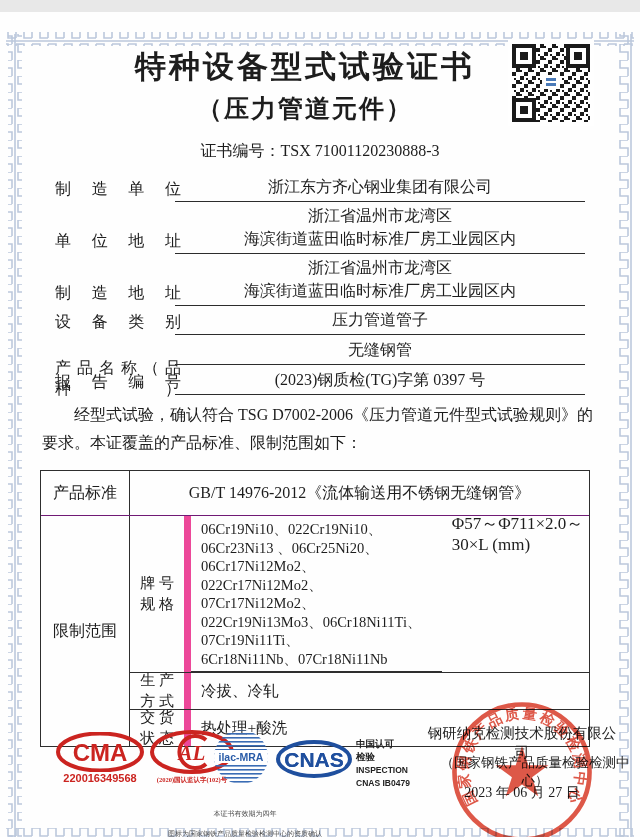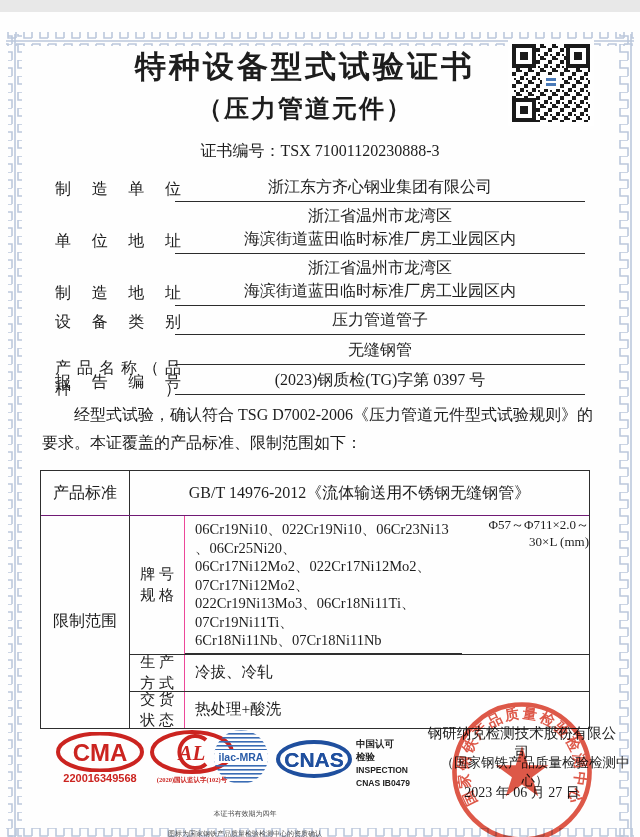--- a/index.html
+++ b/index.html
@@ -21,26 +21,26 @@
              line-height:28px;text-indent:2em;}
   .ctable{position:absolute;left:40px;top:458px;width:548px;border:1.5px solid #2e2e2e;
           font-size:16px;}
   .ctable .hdiv{border-bottom:1px solid #701a75;}
   .t-row{display:flex;}
   .t-c1{width:88px;border-right:1px solid #2e2e2e;display:flex;align-items:center;
         justify-content:center;text-align:center;}
   .t-val{flex:1;display:flex;align-items:center;justify-content:center;text-align:center;}
   .t-right{flex:1;display:flex;flex-direction:column;}
   .t-sub{display:flex;}
-  .t-slabel{width:54px;border-right:1px solid #ec4899;display:flex;flex-direction:column;
+  .t-slabel{width:54px;border-right:7px solid #ec4899;display:flex;flex-direction:column;
             align-items:center;justify-content:center;font-size:15px;line-height:21px;}
   .t-scontent{flex:1;display:flex;flex-direction:row;}
   .t-grades{padding:4px 6px 3px 10px;font-size:14.5px;line-height:18.5px;
             border-bottom:1px solid #2e2e2e;}
-  .t-spec{height:34px;display:flex;align-items:center;padding-left:10px;font-size:13px;text-align:right;}
+  .t-spec{height:34px;display:flex;align-items:center;padding-left:10px;font-size:17px;}
   .t-pd{flex:1;display:flex;align-items:center;padding-left:10px;font-size:15.5px;}
   .r1{height:44px;}
   .sub-prod{height:36px;border-bottom:1px solid #2e2e2e;}
   .sub-del{height:36px;}
   .lnum{position:absolute;left:50px;top:760px;width:100px;text-align:center;
         font-family:"Liberation Sans","DejaVu Sans",sans-serif;font-weight:bold;
         font-size:11px;color:#cb2420;}
   .cal-sub{position:absolute;left:144px;top:764px;width:96px;text-align:center;
         font-size:6.5px;color:#cb2420;font-weight:bold;}
   .accr{position:absolute;left:356px;top:726px;width:80px;line-height:13px;color:#222;}

